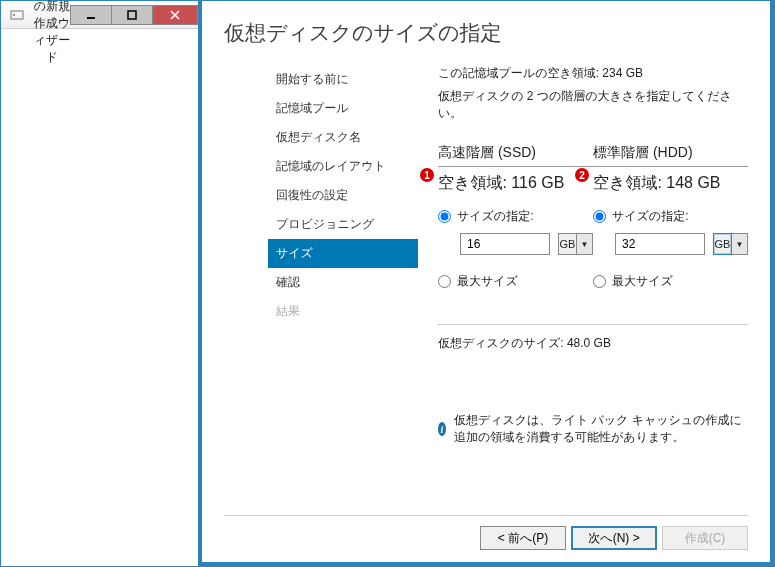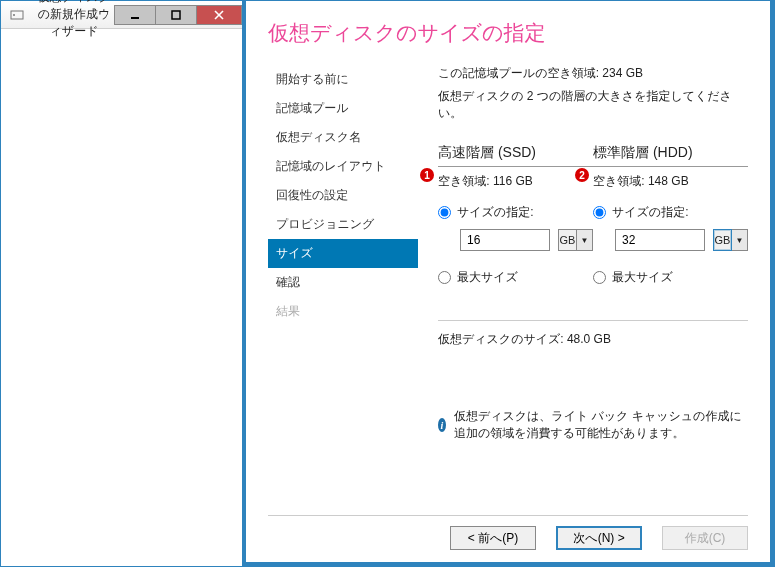--- a/index.html
+++ b/index.html
@@ -30,23 +30,23 @@
       background: #c5c5c5;
       border: 1px solid #888;
       margin-left: -1px;
       display: flex; align-items: center; justify-content: center;
       font-size: 12px; font-weight: bold;
       cursor: default;
     }
     .win-btn.close { background: #c75050; color: #fff; width: 46px; }
     .content { flex: 1; display: flex; flex-direction: column; padding: 0; border: 4px solid #2e83bd; border-top: none; }
     .inner { flex: 1; background: #fff; padding: 18px 22px 12px 22px; display: flex; flex-direction: column; }
-    .page-title { font-size: 21px; color: #ec4899; font-weight: 300; margin-bottom: 18px; }
+    .page-title { font-size: 21px; color: #404040; font-weight: 300; margin-bottom: 18px; }
     .body { flex: 1; display: flex; gap: 8px; }
-    .sidebar { width: 150px; }
+    .sidebar { width: 150px; margin-left: 44px; }
     .step {
       font-size: 12px; padding: 6px 8px; color: #333;
       cursor: default;
     }
     .step.link { color: #333; }
     .step.active { background: #0078b4; color: #fff; }
     .step.disabled { color: #aaa; }
     .main { flex: 1; font-size: 12px; color: #222; padding-left: 12px; }
     .info-line { margin-bottom: 6px; }
     .tiers { display: flex; margin-top: 22px; }
@@ -55,21 +55,21 @@
       font-size: 14px; color: #222; padding-bottom: 4px;
       border-bottom: 1px solid #999; margin-bottom: 6px;
     }
     .badge {
       position: absolute; left: -18px; top: 24px;
       width: 14px; height: 14px; border-radius: 50%;
       background: #d80000; color: #fff; font-size: 10px;
       display: flex; align-items: center; justify-content: center;
       font-weight: bold;
     }
-    .free-space { font-size: 12px; margin-bottom: 14px; }
+    .free-space { font-size: 16px; margin-bottom: 14px; }
     .radio-row { display: flex; align-items: center; margin-bottom: 8px; }
     .radio-row input[type=radio] { margin-right: 6px; }
     .size-input-row { display: flex; align-items: center; gap: 8px; margin-left: 22px; margin-bottom: 18px; }
     .size-input {
       width: 90px; height: 22px; border: 1px solid #888;
       padding: 2px 6px; font-size: 12px;
     }
     .unit-select {
       width: 19px; height: 22px; border: 1px solid #888;
       background: #f0f0f0; font-size: 11px; text-align: center;
@@ -88,21 +88,21 @@
       display: flex; align-items: center; gap: 8px; font-size: 12px; margin-top: 60px;
     }
     .note-icon {
       width: 14px; height: 14px; border-radius: 50%;
       background: #1e6fa8; color: #fff; font-size: 10px; font-weight: bold;
       display: flex; align-items: center; justify-content: center;
       font-style: italic; font-family: serif;
     }
     .footer {
       border-top: 1px solid #ccc; padding: 10px 0 0 0; margin-top: 16px;
-      display: flex; justify-content: flex-end; gap: 20px;
+      display: flex; justify-content: flex-end; gap: 5px;
     }
     .btn {
       min-width: 86px; height: 24px; border: 1px solid #888;
       background: #f0f0f0; font-size: 12px; padding: 0 10px;
       cursor: default;
     }
     .btn.primary { border: 2px solid #2e83bd; }
     .btn.disabled { color: #aaa; border-color: #ccc; }
   </style>
 </head>

